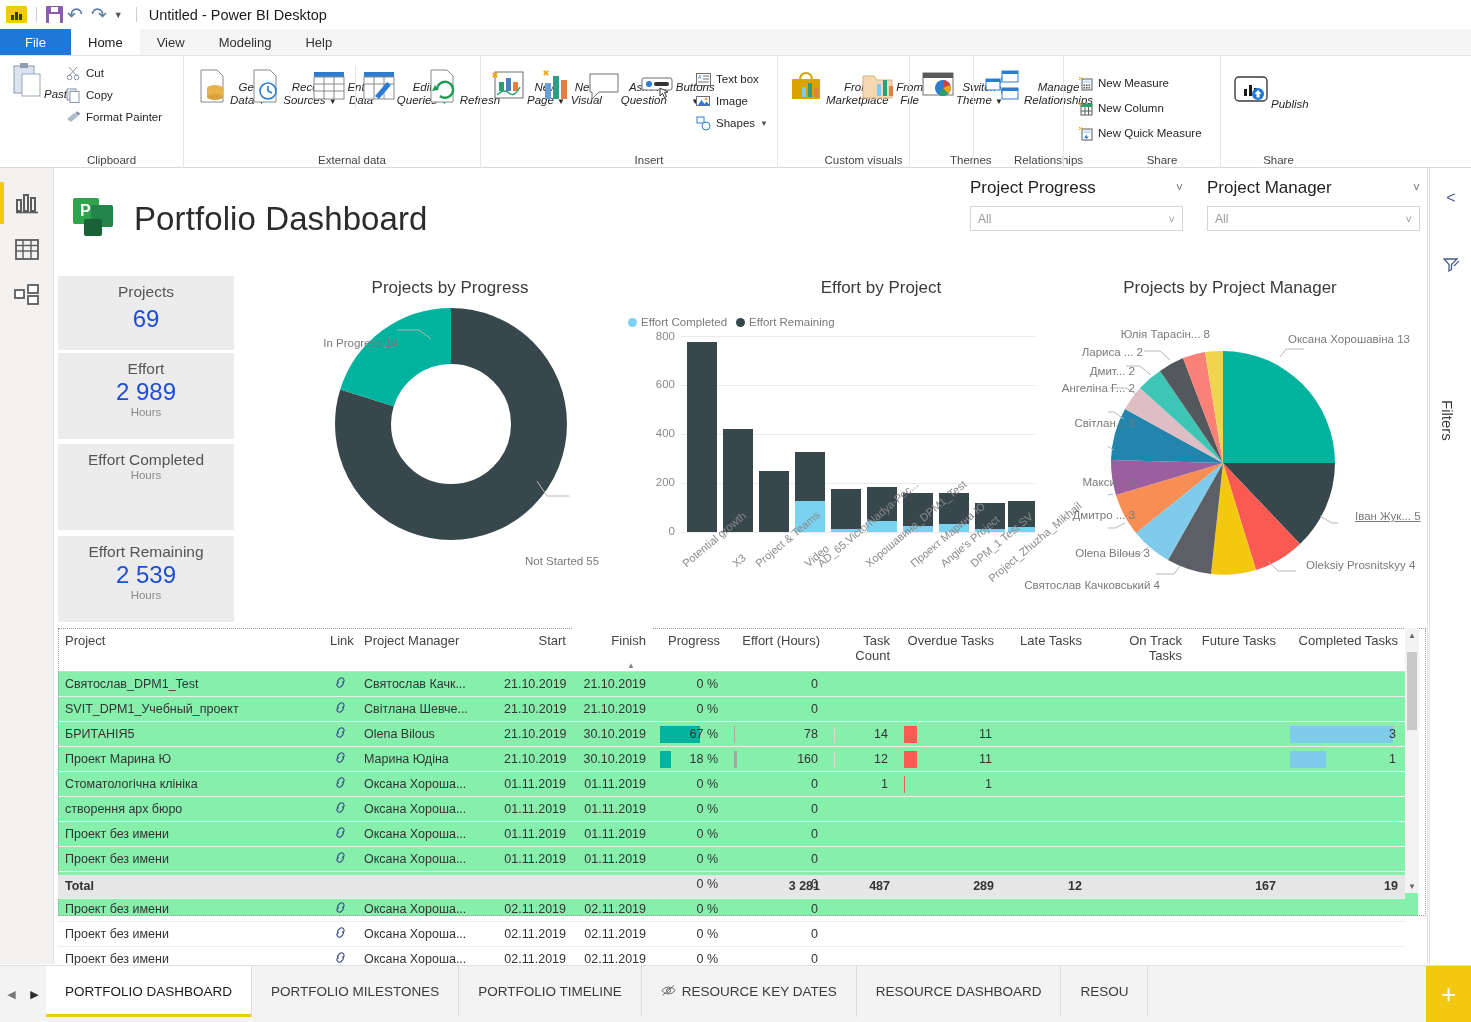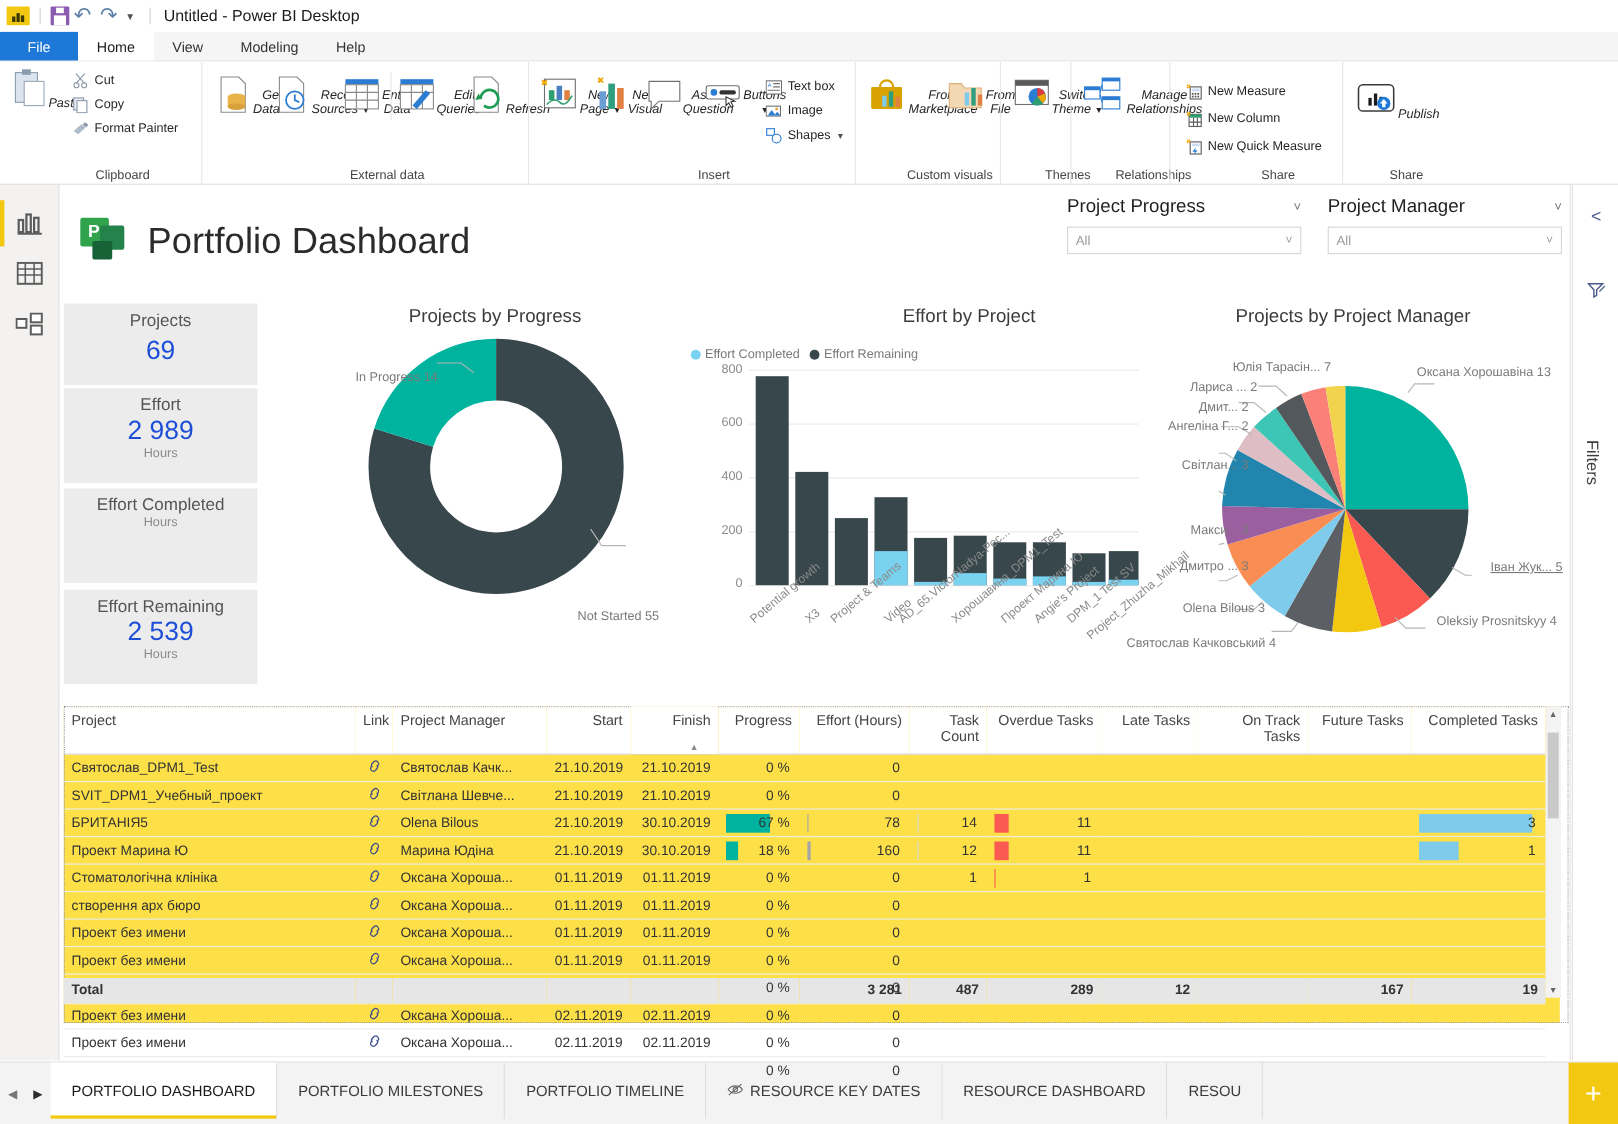--- a/index.html
+++ b/index.html
@@ -109,21 +109,21 @@
   .bar { position:absolute; bottom:0; }
   .bar .rem { position:absolute; left:0; width:100%; background:#37474c; }
   .bar .comp { position:absolute; left:0; bottom:0; width:100%; background:#79d2ef; }
   .xcat { position:absolute; font-size:11px; color:#8a8a8a; white-space:nowrap;
           transform-origin: left top; transform: rotate(-40deg); }
 
   
   .plabel { position:absolute; font-size:11.5px; color:#7a7a7a; line-height:1.3; }
 
   
-  .tablewrap { position:absolute; left:3px; top:474px; width:1360px; height:288px; background:#fde047; }
+  .tablewrap { position:absolute; left:3px; top:460px; width:1360px; height:288px; background:#86efac; }
   table.grid { border-collapse:collapse; width:1347px; table-layout:fixed; font-size:12.5px; color:#333; }
   table.grid th { font-weight:normal; color:#444; font-size:13px; padding:5px 7px 8px 7px;
       border-bottom:1px solid #d5d5d5; background:#fff; text-align:left; vertical-align:top; }
   table.grid td { padding:3.5px 7px; border-bottom:1px solid #ededed; height:23px;
       vertical-align:middle; white-space:nowrap; overflow:hidden; }
   .tnum { text-align:right; }
   .tctr { text-align:center; }
   .lnk { color:#3b4a8c; font-size:13px; }
   .cellbar { position:relative; display:flex; align-items:center; justify-content:flex-end; height:17px; }
   .cellbar .fill { position:absolute; left:0; top:0; height:17px; }
@@ -750,21 +750,21 @@
     <div class="plabel" style="left:1251px; top:390px;">Oleksiy Prosnitskyy 4</div>
 
     <div class="plabel" style="left:940px; top:410px; width:165px; text-align:right;">Святослав Качковський 4</div>
     <div class="plabel" style="left:960px; top:378px; width:135px; text-align:right;">Olena Bilous 3</div>
     <div class="plabel" style="left:960px; top:340px; width:120px; text-align:right;">Дмитро ... 3</div>
     <div class="plabel" style="left:960px; top:307px; width:120px; text-align:right;">Макси... 3</div>
     <div class="plabel" style="left:960px; top:248px; width:120px; text-align:right;">Світлан... 3</div>
     <div class="plabel" style="left:940px; top:213px; width:140px; text-align:right;">Ангеліна Г... 2</div>
     <div class="plabel" style="left:960px; top:196px; width:120px; text-align:right;">Дмит... 2</div>
     <div class="plabel" style="left:960px; top:177px; width:128px; text-align:right;">Лариса ... 2</div>
-    <div class="plabel" style="left:1000px; top:159px; width:155px; text-align:right;">Юлія Тарасін... 7</div>
+    <div class="plabel" style="left:1000px; top:159px; width:155px; text-align:right;">Юлія Тарасін... 8</div>
 
     <div class="tablewrap">
       <div class="dotted-sel"></div>
       <table class="grid">
         <colgroup>
           <col style="width:265px">
             <col style="width:34px">
             <col style="width:140px">
           <col style="width:76px">
             <col style="width:80px">

